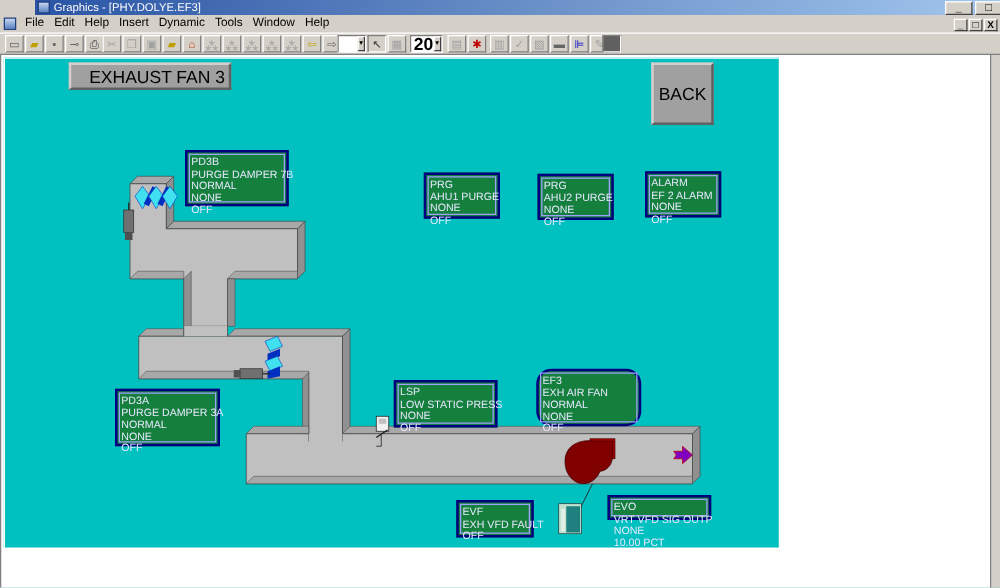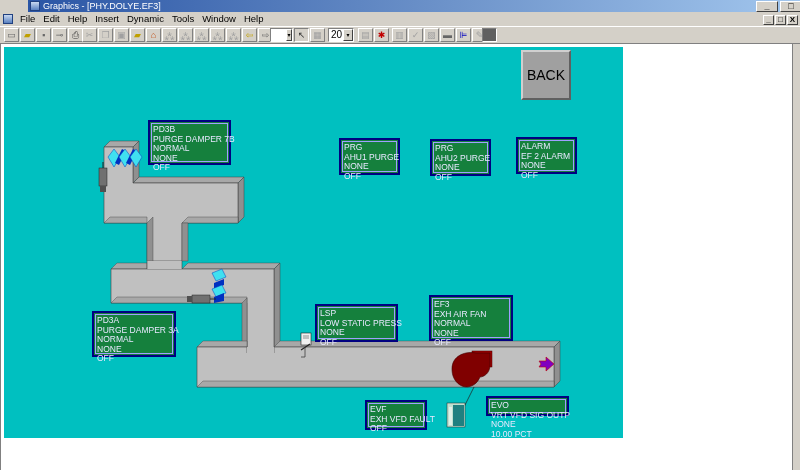--- a/index.html
+++ b/index.html
@@ -14,21 +14,21 @@
   .menu-items { position: absolute; left: 16px; top: 0; display: flex; }
   .menu-item { padding: 0 4px; line-height: 14px; font-size: 9.5px; color: #000; }
   .mdi-btns { position: absolute; right: 2px; top: 15px; display: flex; gap: 1px; }
   .mdi-btn { width: 11px; height: 10px; background: #d4d0c8; border: 1px solid; border-color: #fff #404040 #404040 #fff; font-size: 8px; line-height: 8px; text-align: center; font-weight: bold; }
   .toolbar { position: absolute; left: 0; top: 26px; width: 800px; height: 18px; background: #d4d0c8; border-top: 1px solid #fff; border-bottom: 1px solid #808080; }
   .tb-group { position: absolute; top: 1px; display: flex; gap: 1px; }
   .tb-btn { width: 15px; height: 14px; border: 1px solid; border-color: #fff #808080 #808080 #fff; background: #d4d0c8; display: flex; align-items: center; justify-content: center; font-size: 9px; color: #666; }
   .tb-btn.disabled { color: #a0a0a0; }
   .tb-btn.active { color: #333; }
   .tb-combo { height: 14px; background: #fff; border: 1px solid; border-color: #808080 #fff #fff #808080; display: flex; align-items: stretch; }
-  .tb-combo .val { flex: 1; font-size: 10px; line-height: 12px; padding-left: 2px; }
+  .tb-combo .val { flex: 1; font-size: 14px; line-height: 12px; padding-left: 2px; font-weight: bold; }
   .tb-combo .arrow { width: 10px; background: #d4d0c8; border: 1px solid; border-color: #fff #404040 #404040 #fff; font-size: 6px; text-align: center; line-height: 10px; }
   .workarea { position: absolute; left: 0; top: 44px; width: 792px; height: 426px; background: #fff; border-left: 1px solid #808080; }
   .right-scroll { position: absolute; left: 792px; top: 44px; width: 8px; height: 426px; background: #d4d0c8; border-left: 1px solid #808080; }
   .canvas { position: absolute; left: 3px; top: 46px; width: 620px; height: 392px; background: #00c0c0; border-left: 1px solid #fff; border-top: 1px solid #fff; overflow: hidden; }
   .label-btn { position: absolute; background: #a0a0a0; border: 2px solid; border-color: #d0d0d0 #606060 #606060 #d0d0d0; color: #000; display: flex; align-items: center; justify-content: center; }
   .point-box { position: absolute; background: #15803d; border: 2px solid #000080; padding: 1px; }
   .point-box .inner { border: 1px solid #a0a0ff; height: 100%; padding: 1px 1px; }
   .point-box .line { color: #e8e8ff; font-size: 8.5px; line-height: 9.6px; white-space: nowrap; font-family: "Liberation Sans", sans-serif; }
   svg.ducts { position: absolute; left: 0; top: 0; }
 </style>
@@ -208,20 +208,23 @@
     </g>
 
     <g>
       <line x1="460" y1="360" x2="470" y2="340" stroke="#202020" stroke-width="0.7"></line>
       <rect x="443" y="356" width="18" height="24" fill="#c0e0d0" stroke="#202020" stroke-width="0.5"></rect>
       <rect x="449" y="358" width="11" height="21" fill="#208080"></rect>
       <rect x="445" y="360" width="3" height="18" fill="#e0f0e8"></rect>
     </g>
   </svg>
 
+  <div class="label-btn" style="left:51px;top:3px;width:130px;height:22px;font-size:14px;justify-content:flex-end;padding-right:3px;">
+    <span>EXHAUST FAN 3</span>
+  </div>
 
   <div class="label-btn" style="left:517px;top:3px;width:50px;height:50px;font-size:14px;">
     <span>BACK</span>
   </div>
 
   <div class="point-box" style="left:144px;top:73px;width:83px;height:45px;">
     <div class="inner">
       <div class="line">PD3B</div>
       <div class="line">PURGE DAMPER 7B</div>
       <div class="line">NORMAL</div>
@@ -269,21 +272,21 @@
 
   <div class="point-box" style="left:311px;top:257px;width:83px;height:38px;">
     <div class="inner">
       <div class="line">LSP</div>
       <div class="line">LOW STATIC PRESS</div>
       <div class="line">NONE</div>
       <div class="line">OFF</div>
     </div>
   </div>
 
-  <div class="point-box" style="left:425px;top:248px;width:84px;height:46px;">
+  <div class="point-box" style="left:425px;top:248px;width:84px;height:46px;border-radius:12px;">
     <div class="inner">
       <div class="line">EF3</div>
       <div class="line">EXH AIR FAN</div>
       <div class="line">NORMAL</div>
       <div class="line">NONE</div>
       <div class="line">OFF</div>
     </div>
   </div>
 
   <div class="point-box" style="left:361px;top:353px;width:62px;height:30px;">

